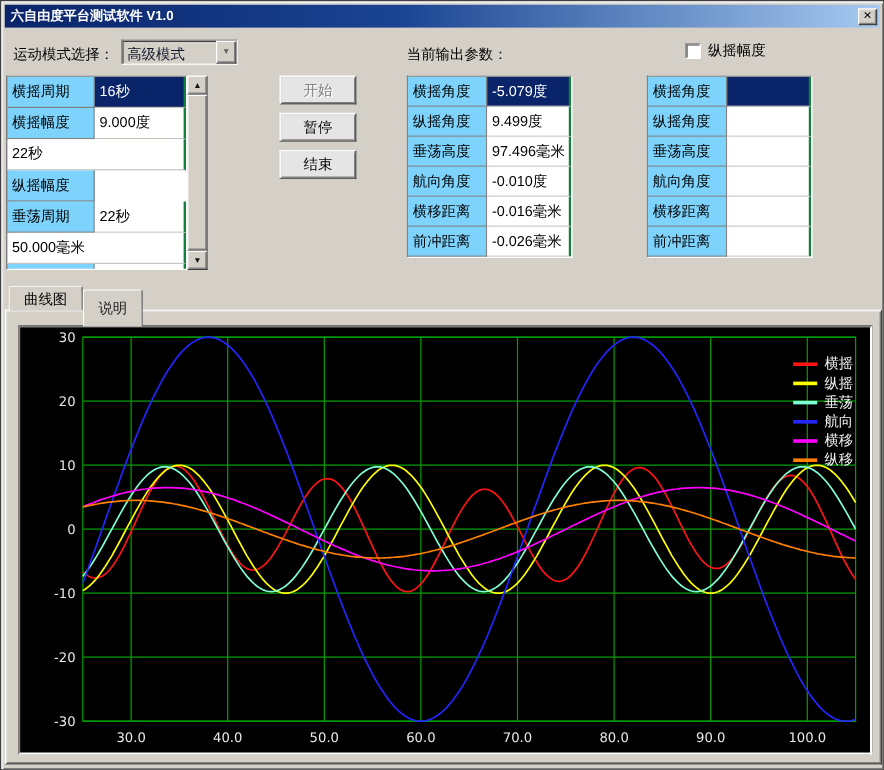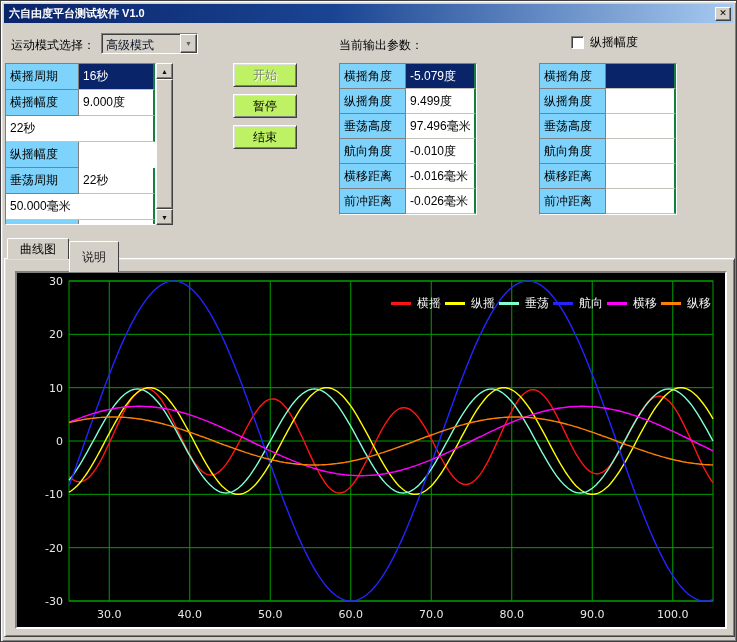--- a/index.html
+++ b/index.html
@@ -15,21 +15,21 @@
     border:1px solid;border-color:#fff #404040 #404040 #fff;box-shadow:inset -1px -1px 0 #808080;
     font-size:9px;line-height:11px;text-align:center;font-weight:bold;padding:0;font-family:inherit}
   .lbl{position:absolute;white-space:nowrap}
   .mode-lbl{left:10px;top:36px}
   .out-lbl{left:338px;top:36px}
   .combo{position:absolute;left:100px;top:32px;width:97px;height:21px;background:#d4d0c8;display:flex;
     border:1px solid;border-color:#808080 #fff #fff #808080;box-shadow:inset 1px 1px 0 #404040}
   .combo-text{flex:1;color:#0f172a;padding:3px 4px;white-space:nowrap;overflow:hidden}
   .combo-btn{width:17px;background:#d4d0c8;border:1px solid;border-color:#fff #404040 #404040 #fff;
     box-shadow:inset -1px -1px 0 #808080;display:flex;align-items:center;justify-content:center;font-size:7px;color:#606060}
-  .btn{position:absolute;left:232px;width:64px;height:24px;background:#bef264;font-family:Liberation Serif, serif;font-size:12px;
+  .btn{position:absolute;left:232px;width:64px;height:24px;background:#e5e5e5;font-family:Liberation Serif, serif;font-size:12px;
     border:1px solid;border-color:#fff #404040 #404040 #fff;box-shadow:inset 1px 1px 0 #dfdfdf,inset -1px -1px 0 #808080;
     text-align:center;padding:0}
   .btn-start{top:62px;color:#808080;text-shadow:1px 1px 0 #fff}
   .btn-pause{top:93px}
   .btn-stop{top:124px}
   .grid{position:absolute;background:#fff;overflow:hidden;
     border:1px solid;border-color:#808080 #fff #fff #808080;box-shadow:inset 1px 1px 0 #404040}
   .grid-param{left:4px;top:62px;width:151px;height:162px}
   .grid-out{left:338px;top:62px;width:138px;height:152px}
   .grid-echo{left:538px;top:62px;width:138px;height:152px}
@@ -53,21 +53,21 @@
     border-top:1px solid #fff;border-left:1px solid #fff;border-right:1px solid #404040;
     border-top-left-radius:2px;border-top-right-radius:2px}
   .tab.active{height:21px}
   .tab.inactive{height:31px;margin-top:3px;color:#222}
   .tabpanel{position:absolute;left:3px;top:257px;width:731px;height:379px;background:#d4d0c8;
     border:1px solid;border-color:#fff #404040 #404040 #fff;box-shadow:inset 1px 1px 0 #dfdfdf,inset -1px -1px 0 #808080}
   .chartbox{position:absolute;left:10px;top:12px;width:712px;height:358px;background:#000;
     border:2px solid;border-color:#808080 #fff #fff #808080}
   .chartbox svg{display:block}
   svg text{font-family:"DejaVu Sans","Liberation Sans",sans-serif}
-  .legend{position:absolute;right:14px;top:24px;display:flex;flex-direction:row;gap:4px}
+  .legend{position:absolute;right:14px;top:24px;display:flex;flex-direction:column;gap:4px}
   .legend-item{display:flex;align-items:center;gap:6px}
   .legend-swatch{width:20px;height:3px;display:inline-block}
   .legend-label{color:#f2f2f2;font-size:12px;line-height:12px}
 </style>
 </head>
 <body>
 
 <div class="window">
 
   <div class="titlebar">

